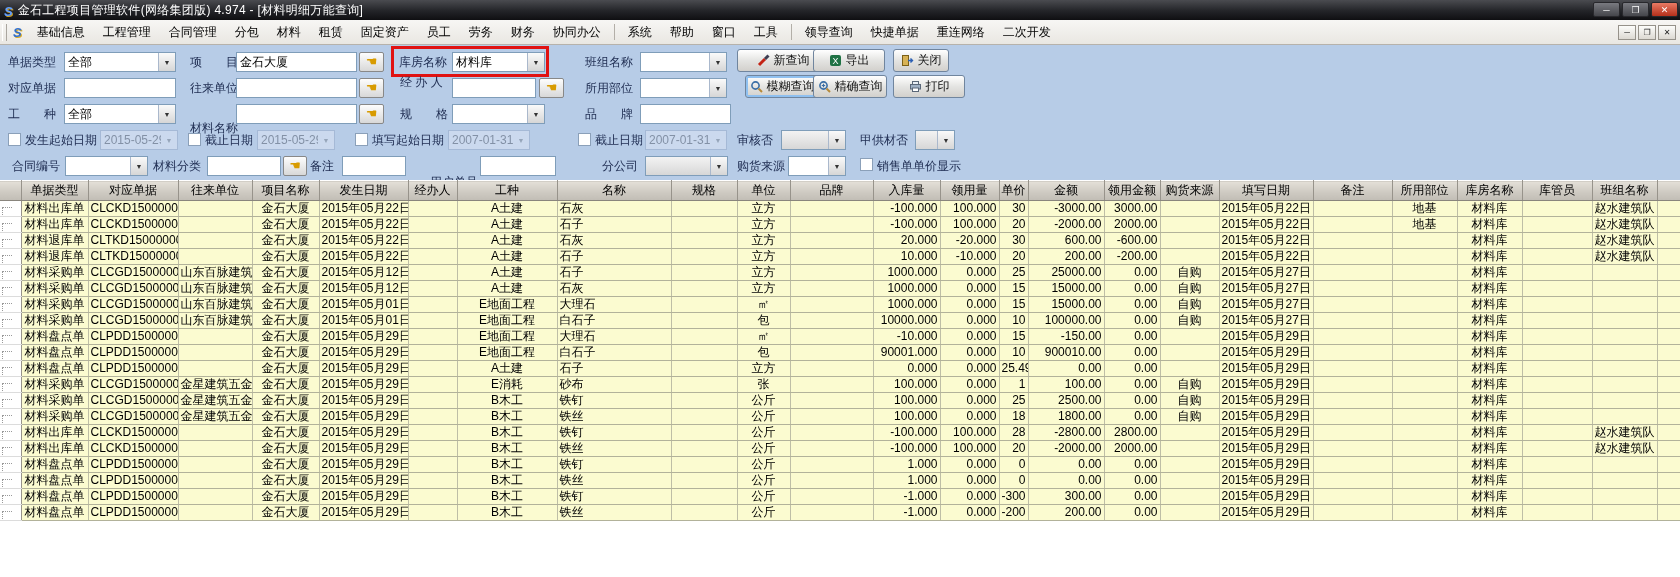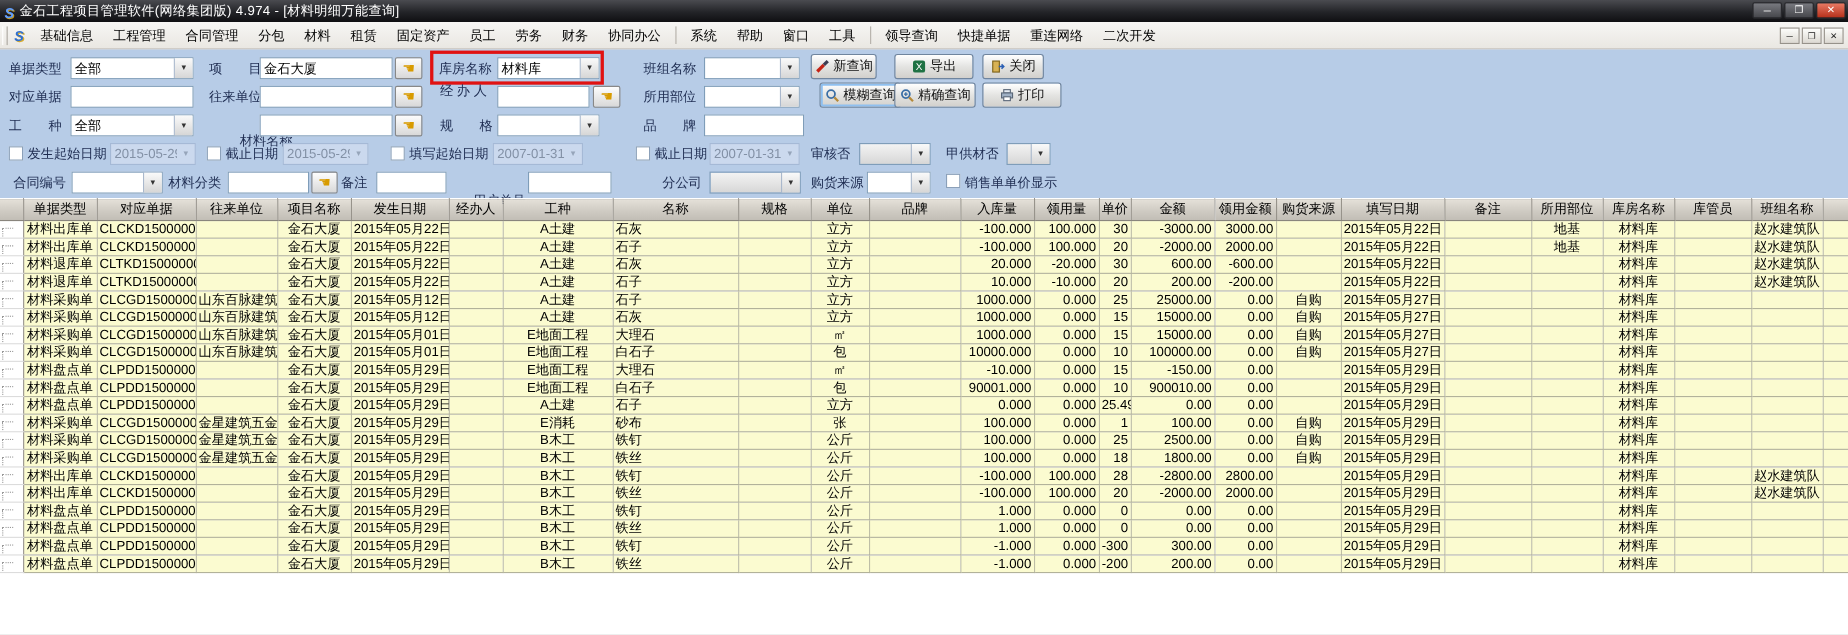--- a/index.html
+++ b/index.html
@@ -132,21 +132,21 @@
     <span class="flabel" style="left:399px;top:10px;">库房名称</span>
     <div class="combo" style="left:452px;top:7px;width:93px;">
       <span class="cval">材料库</span>
       <span class="carr">▼</span>
     </div>
     <span class="flabel" style="left:585px;top:10px;">班组名称</span>
     <div class="combo" style="left:640px;top:7px;width:87px;">
       <span class="cval"></span>
       <span class="carr">▼</span>
     </div>
-    <div class="abtn" style="left:737px;top:4px;width:60px;">
+    <div class="abtn" style="left:737px;top:4px;width:92px;">
       <svg width="13" height="13">
           <path d="M2 11 L8 5" stroke="#c42314" stroke-width="3" fill="none"></path>
           <path d="M8 5 L11.5 1.5" stroke="#3d3d52" stroke-width="3" fill="none"></path>
         </svg>
       <span>新查询</span>
     </div>
     <div class="abtn" style="left:813px;top:4px;width:72px;">
       <svg width="13" height="13">
           <rect x="1" y="1" width="11" height="11" rx="2" fill="#1f7244"></rect>
           <text x="6.5" y="10" fill="#fff" font-size="9" text-anchor="middle" font-family="Liberation Sans,sans-serif">X</text>
@@ -196,21 +196,21 @@
           <rect x="3.5" y="8" width="6" height="3.5" fill="#fff" stroke="#5a6778"></rect>
         </svg>
       <span>打印</span>
     </div>
 
     <span class="flabel" style="left:8px;top:62px;text-align:right;">工　　种</span>
     <div class="combo" style="left:64px;top:59px;width:112px;">
       <span class="cval">全部</span>
       <span class="carr">▼</span>
     </div>
-    <span class="flabel" style="left:190px;top:76px;margin-left:28px;">材料名称</span>
+    <span class="flabel" style="left:190px;top:76px;">材料名称</span>
     <div class="tbox" style="left:236px;top:59px;width:121px;"></div>
     <span class="handbtn" style="left:359px;top:59px;">☚</span>
     <span class="flabel" style="left:400px;top:62px;">规　　格</span>
     <div class="combo" style="left:452px;top:59px;width:93px;">
       <span class="cval"></span>
       <span class="carr">▼</span>
     </div>
     <span class="flabel" style="left:585px;top:62px;">品　　牌</span>
     <div class="tbox" style="left:640px;top:59px;width:91px;"></div>
 

